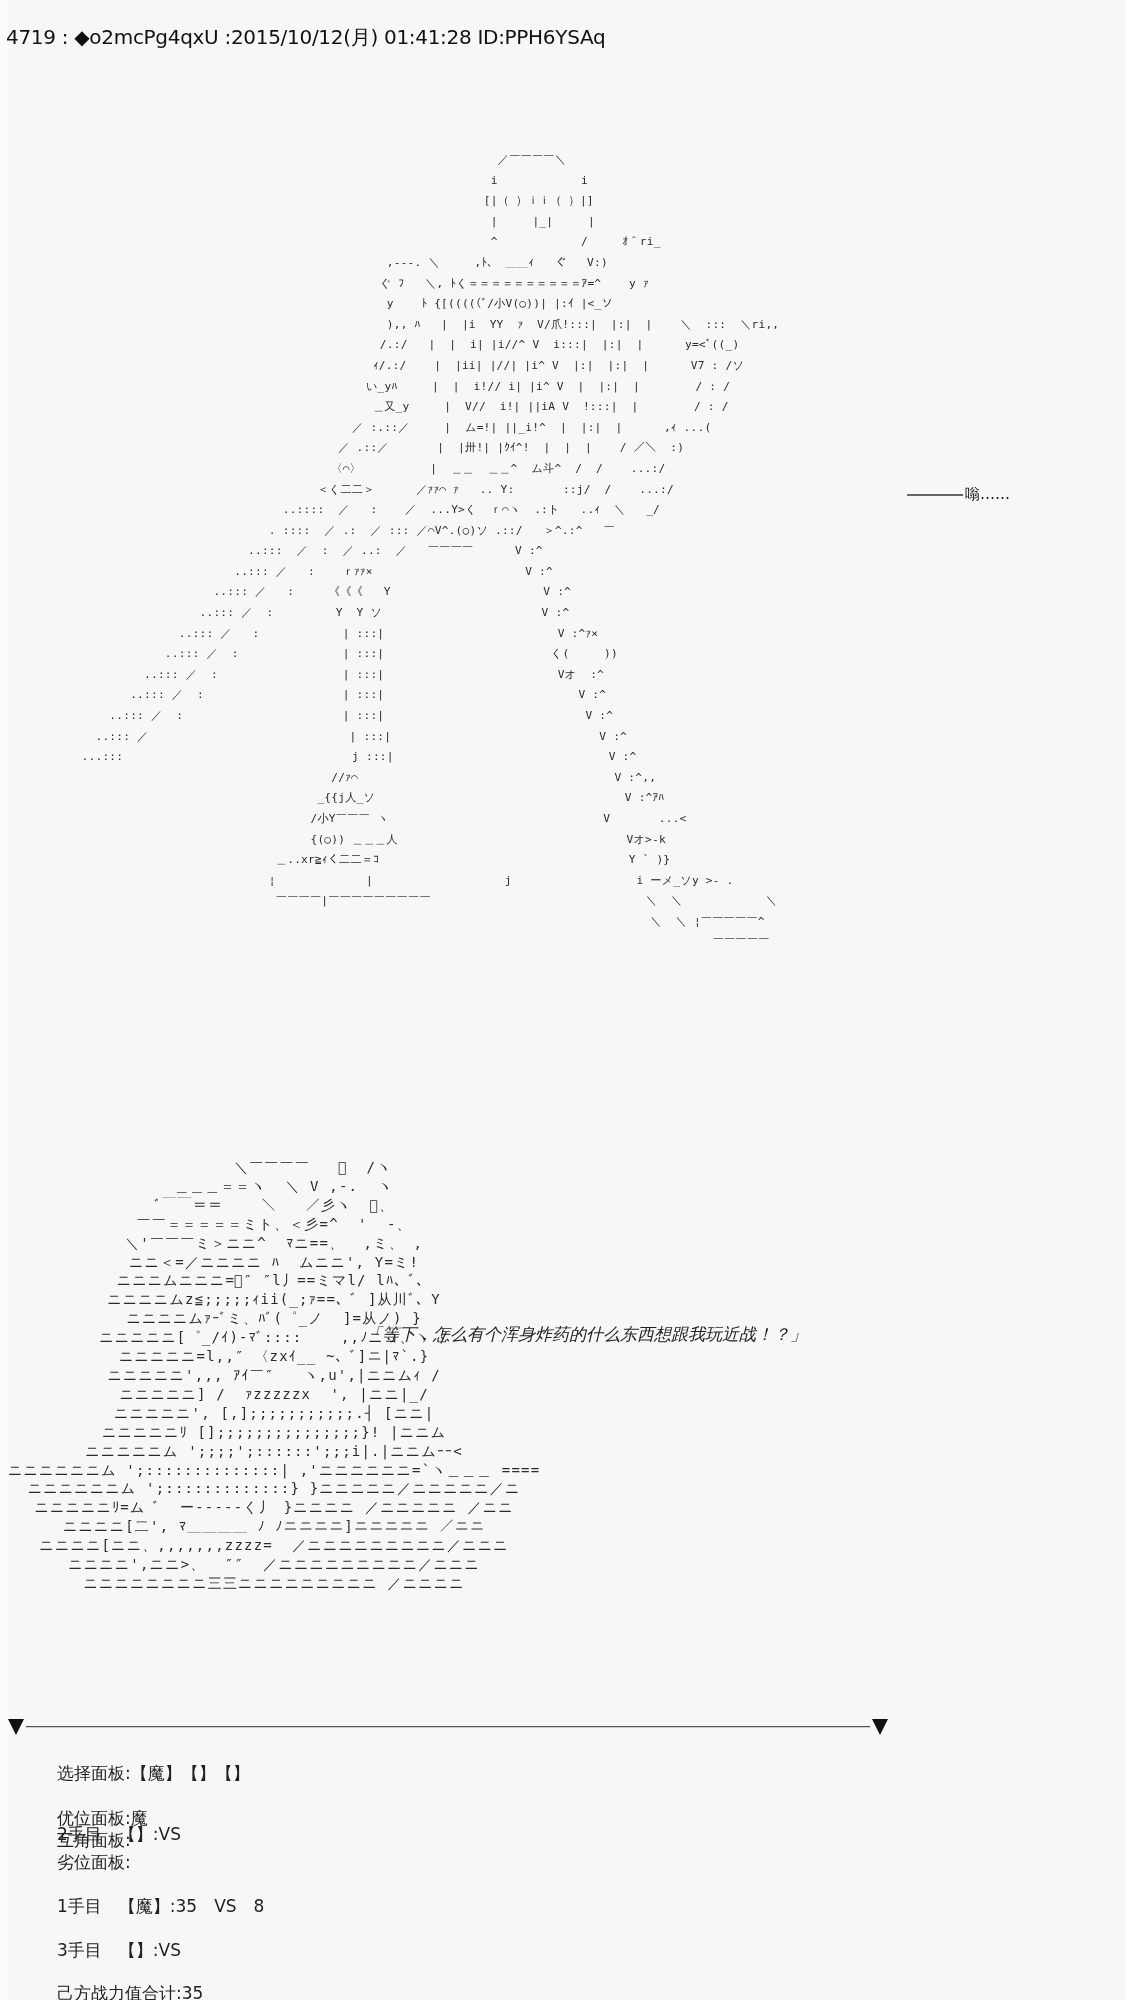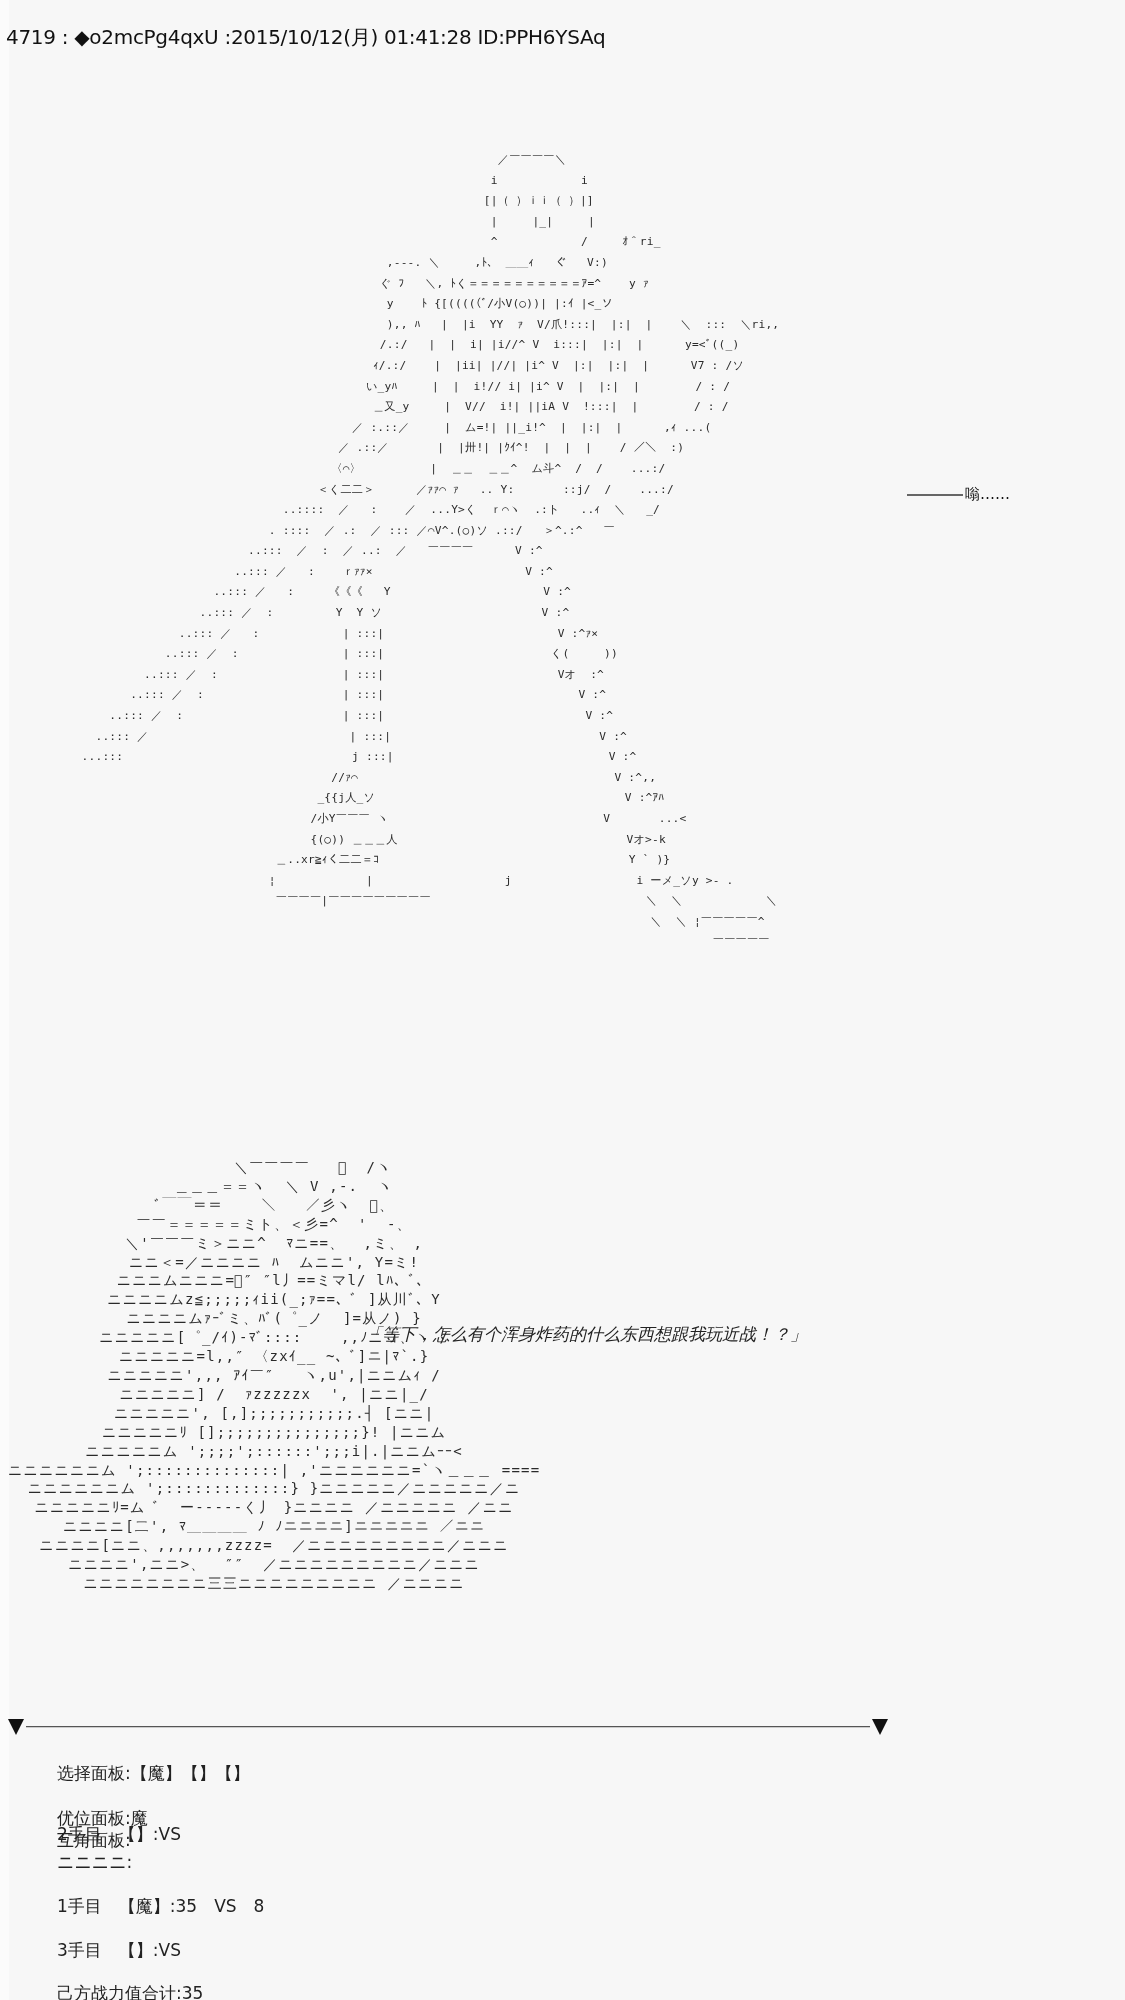--- a/index.html
+++ b/index.html
@@ -107,17 +107,17 @@
 
 <div class="separator">
   <span class="sep-tri l"></span>
   <span class="sep-line"></span>
   <span class="sep-tri r"></span>
 </div>
 
 <div class="status" style="top:1762px">选择面板:【魔】【】【】</div>
 <div class="status" style="top:1807px">优位面板:魔</div>
 <div class="status" style="top:1829px">互角面板:</div>
-<div class="status" style="top:1851px">ニニニニ:</div>
+<div class="status" style="top:1851px">劣位面板:</div>
 <div class="status" style="top:1895px">1手目　【魔】:35　VS　8</div>
 <div class="status" style="top:1823px">2手目　【】:VS</div>
 <div class="status" style="top:1939px">3手目　【】:VS</div>
 <div class="status" style="top:1982px">己方战力值合计:35</div>
 
 </body></html>

